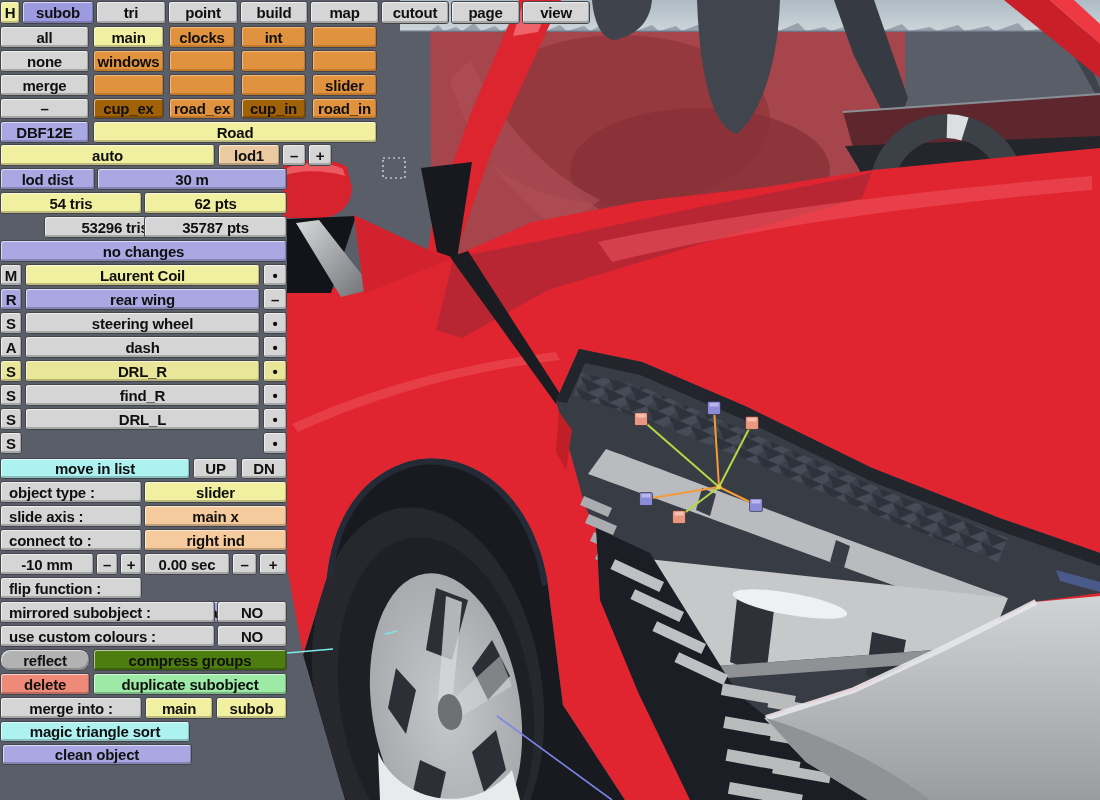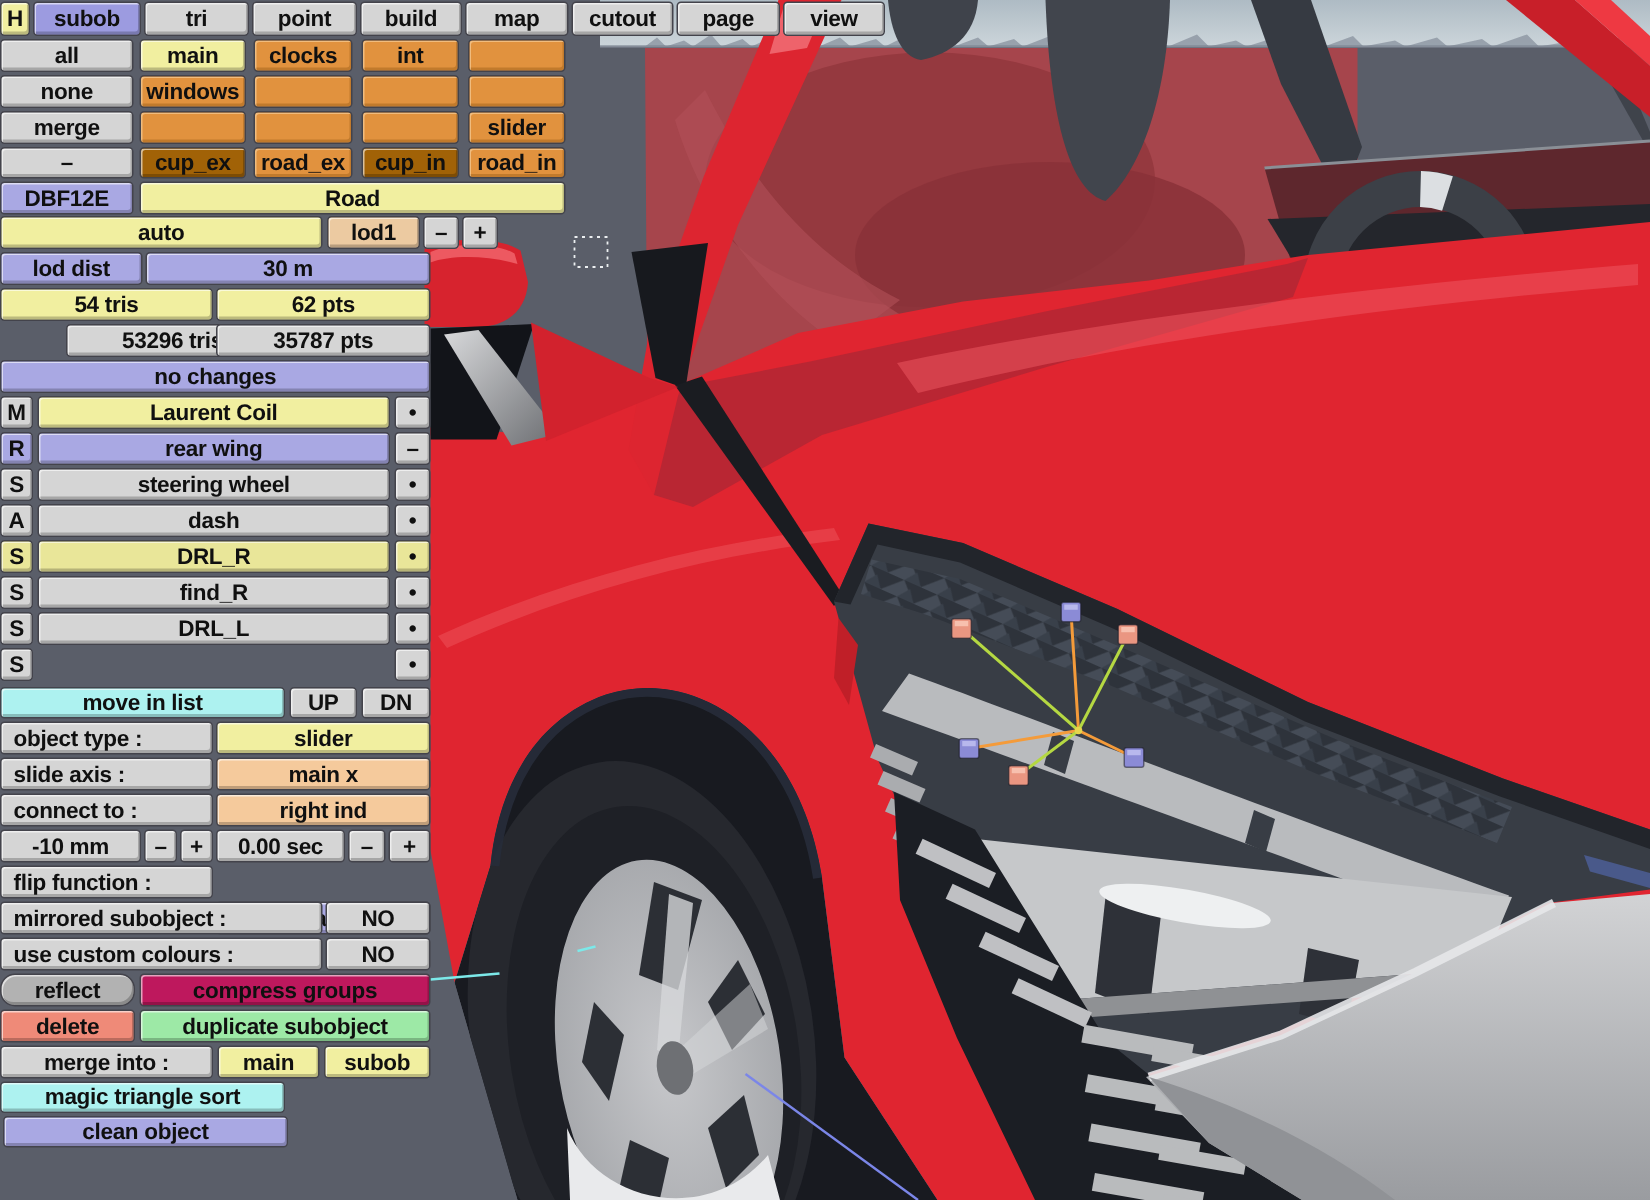--- a/index.html
+++ b/index.html
@@ -17,21 +17,21 @@
   .c-gray2{background:#a16207}
   .c-gray3{background:#b2b2b2}
   .c-yellow{background:#f1efa0}
   .c-ysel{background:#e9e699}
   .c-purple{background:#a9a8e3}
   .c-subob{background:#9c9be0}
   .c-orange{background:#e1923e;box-shadow:inset 1px 1px 0 rgba(255,230,190,.5),inset -1px -2px 0 rgba(110,60,0,.28)}
   .c-peach{background:#f5ca9c}
   .c-tan{background:#eccaa1}
   .c-cyan{background:#adf2f0}
-  .c-byellow{background:#be185d}
+  .c-byellow{background:#4d7c0f}
   .c-salmon{background:#ef8a78}
   .c-green{background:#9de9a6}
 </style>
 </head>
 <body>
 
 <div id="stage">
 
 <svg id="scene" viewBox="0 0 1100 800">
   <defs>

